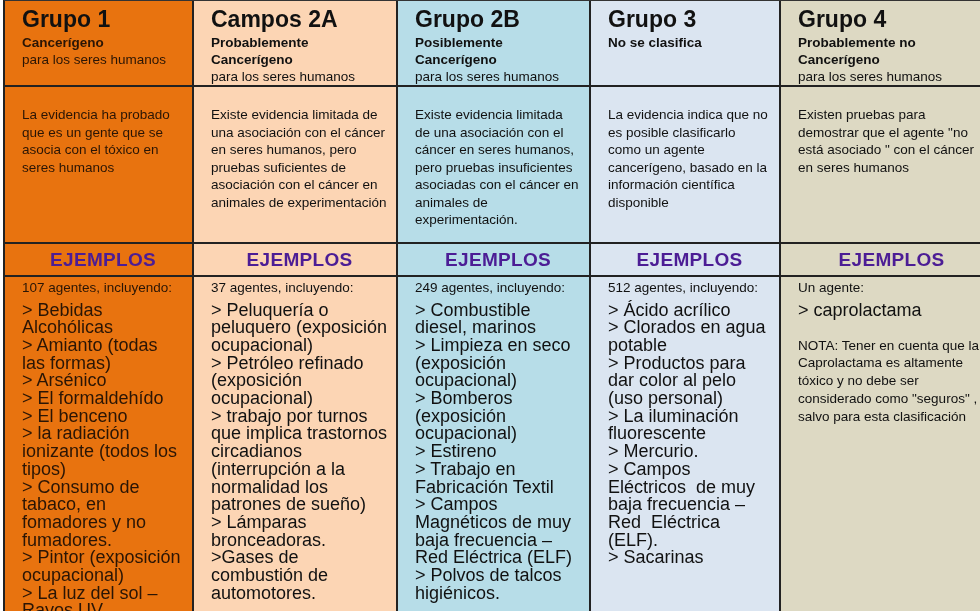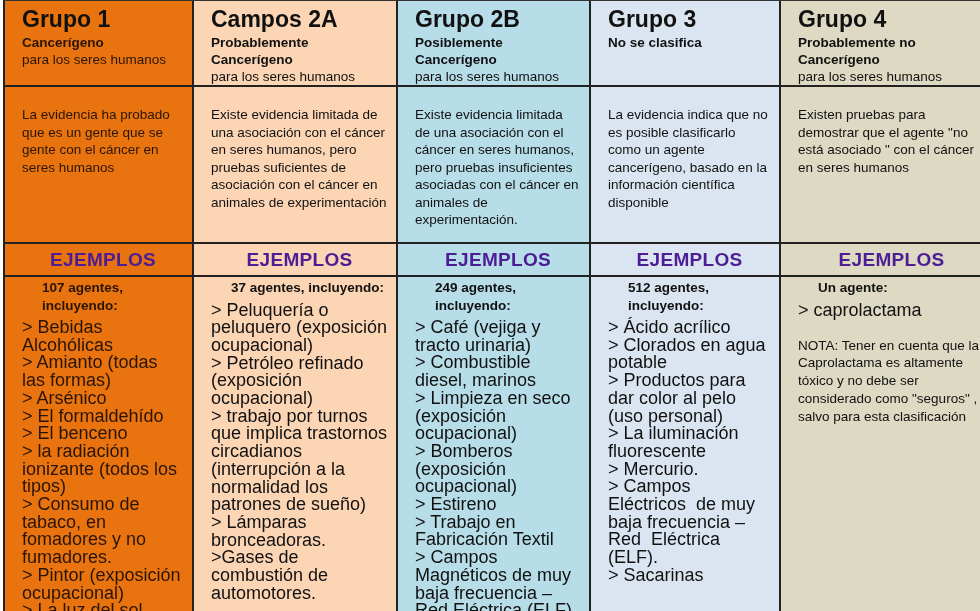--- a/index.html
+++ b/index.html
@@ -34,21 +34,21 @@
     font-weight: bold; font-size: 23px; line-height: 30px; margin-top: 1px;
     color: #111;
   }
   .g-sub-b { font-weight: bold; font-size: 13.5px; line-height: 17px; }
   .g-sub { font-size: 13.5px; line-height: 17px; }
   .desc { font-size: 13.5px; line-height: 17.5px; padding-top: 17px; }
   .ej {
     text-align: center; font-weight: bold; font-size: 19px; line-height: 28px;
     color: #4c1d95; letter-spacing: 0.3px;
   }
-  .count { font-weight: bold; font-size: 13.5px; line-height: 17.5px; margin-left: 20px; }
+  .count { font-weight: normal; font-size: 13.5px; line-height: 17.5px; }
   .items { font-size: 18px; line-height: 17.7px; margin-top: 5px; }
   .items div { white-space: pre-wrap; }
   .note { font-size: 13.5px; line-height: 17.7px; margin-top: 17.5px; }
   .c1 .desc, .c1 .items, .c1 .count, .c1 .g-sub, .c1 .g-sub-b { color: #2a1505; }
 </style>
 </head>
 <body>
 
 <div class="table">
 
@@ -74,21 +74,21 @@
     <div class="g-sub-b">No se clasifica</div>
   </div>
   <div class="cell c5">
     <div class="g-title">Grupo 4</div>
     <div class="g-sub-b">Probablemente no</div>
     <div class="g-sub-b">Cancerígeno</div>
     <div class="g-sub">para los seres humanos</div>
   </div>
 
   <div class="cell c1">
-    <div class="desc">La evidencia ha probado que es un gente que se gente con el cáncer en seres humanos</div>
+    <div class="desc">La evidencia ha probado que es un gente que se asocia con el tóxico en seres humanos</div>
   </div>
   <div class="cell c2">
     <div class="desc">Existe evidencia limitada de una asociación con el cáncer en seres humanos, pero pruebas suficientes de asociación con el cáncer en animales de experimentación</div>
   </div>
   <div class="cell c3">
     <div class="desc">Existe evidencia limitada de una asociación con el cáncer en seres humanos, pero pruebas insuficientes  asociadas con el cáncer en animales de experimentación.</div>
   </div>
   <div class="cell c4">
     <div class="desc">La evidencia indica que no es posible clasificarlo como un agente cancerígeno, basado en la información científica disponible</div>
   </div>
@@ -132,21 +132,20 @@
         <div>&gt; Peluquería o peluquero (exposición ocupacional)</div>
         <div>&gt; Petróleo refinado (exposición ocupacional)</div>
         <div>&gt; trabajo por turnos que implica trastornos circadianos (interrupción a la normalidad los patrones de sueño)</div>
         <div>&gt; Lámparas bronceadoras.</div>
         <div>&gt;Gases de combustión de automotores.</div>
       </div>
   </div>
   <div class="cell c3">
     <div class="count">249 agentes, incluyendo:</div>
     <div class="items">
-        <div>&gt; Café (vejiga y tracto urinaria)</div>
         <div>&gt; Combustible diesel, marinos</div>
         <div>&gt; Limpieza en seco (exposición ocupacional)</div>
         <div>&gt; Bomberos (exposición ocupacional)</div>
         <div>&gt; Estireno</div>
         <div>&gt; Trabajo en Fabricación Textil</div>
         <div>&gt; Campos Magnéticos de muy baja frecuencia – Red Eléctrica (ELF)</div>
         <div>&gt; Polvos de talcos higiénicos.</div>
       </div>
   </div>
   <div class="cell c4">

